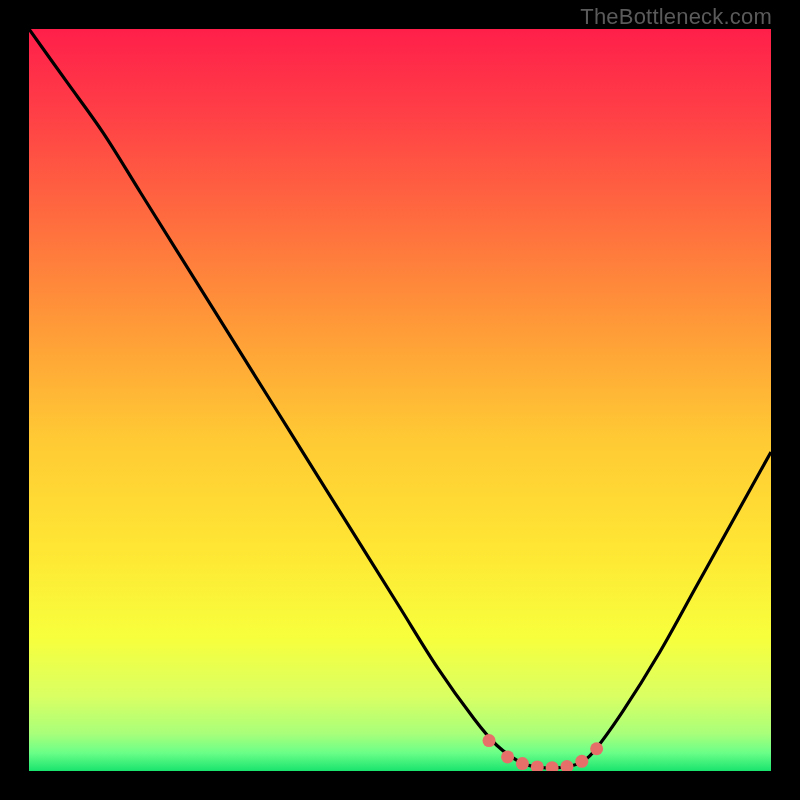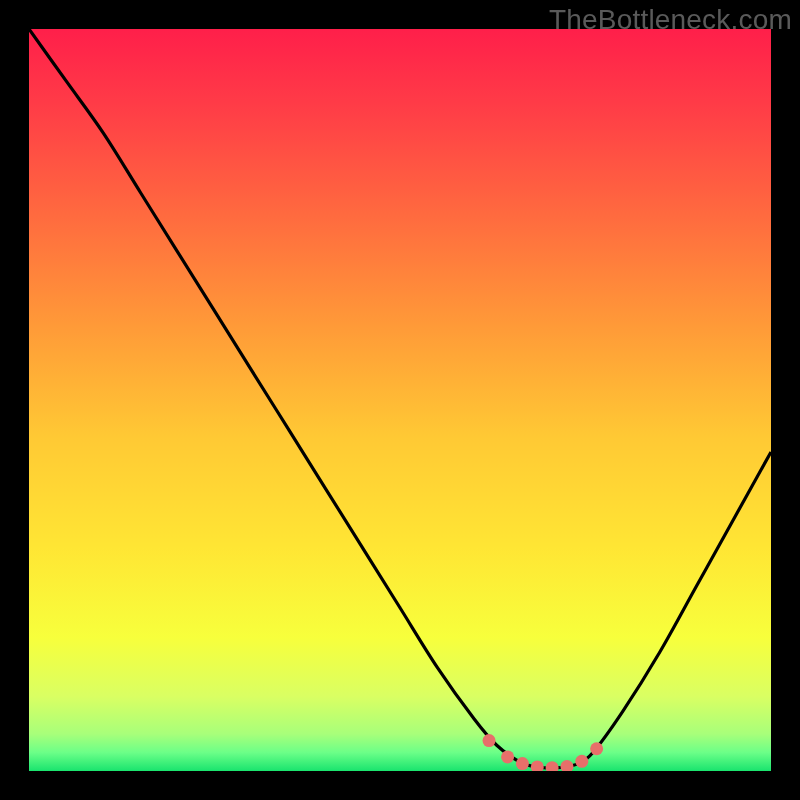--- a/index.html
+++ b/index.html
@@ -13,23 +13,23 @@
   }
   .frame {
     position: relative;
     width: 800px;
     height: 800px;
     background: #000;
   }
   .watermark {
     position: absolute;
     top: 4px;
-    right: 8px;
+    right: 28px;
     color: #5a5a5a;
-    font-size: 28px;
+    font-size: 22px;
     font-weight: 500;
     letter-spacing: 0.2px;
     z-index: 10;
   }
   
   svg.plot {
     position: absolute;
     left: 29px;
     top: 29px;
     width: 742px;

